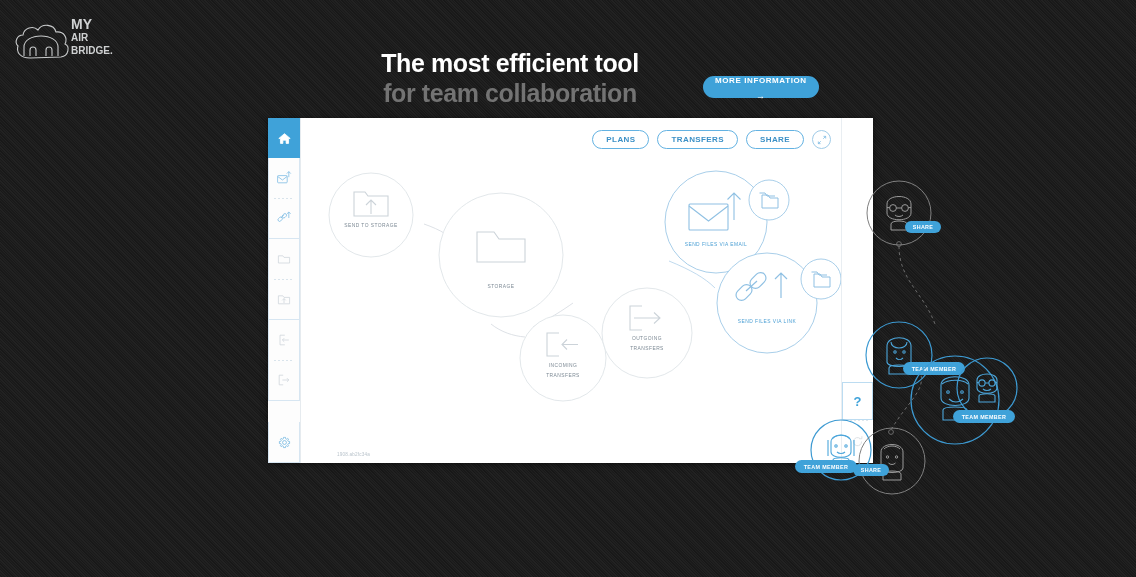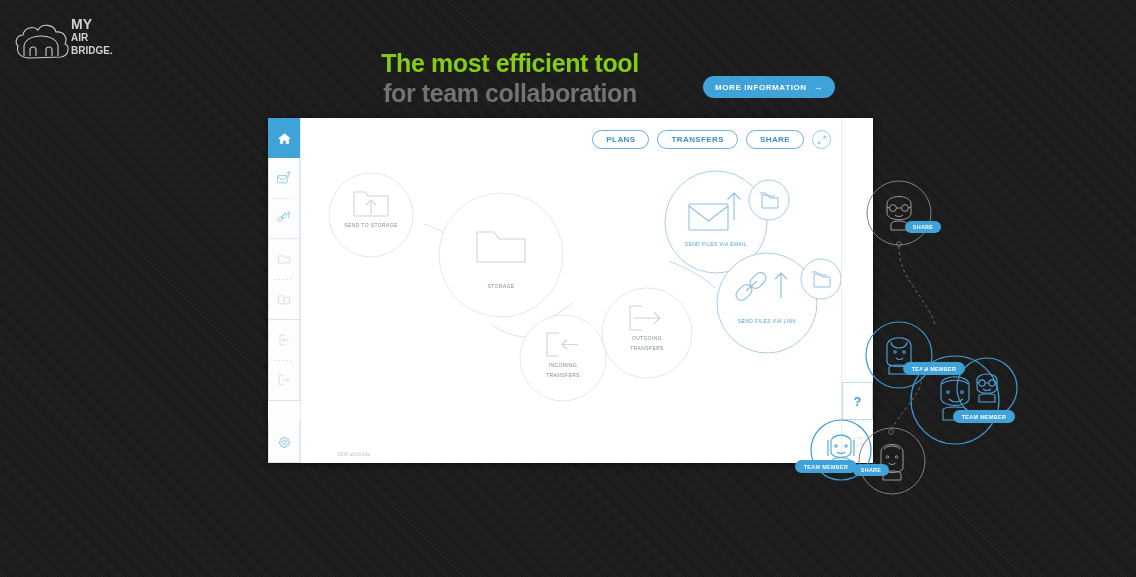--- a/index.html
+++ b/index.html
@@ -20,28 +20,28 @@
     position:relative;
   }
   .page { position:relative; width:1045px; height:577px; }
 
   
   .logo { position:absolute; left:10px; top:12px; width:120px; height:50px; }
   .logo svg { display:block; }
 
   
   .headline { position:absolute; left:330px; top:48px; width:360px; text-align:center; }
-  .headline .l1 { font-size:25px; font-weight:bold; color:#84cc16; letter-spacing:-0.4px; line-height:30px; }
+  .headline .l1 { font-size:25px; font-weight:bold; color:#ffffff; letter-spacing:-0.4px; line-height:30px; }
   .headline .l2 { font-size:25px; font-weight:bold; color:#737373; letter-spacing:-0.4px; line-height:30px; }
 
   .more-btn {
     position:absolute; left:703px; top:76px; height:22px; padding:0 12px;
     background:#3fa2d9; border-radius:11px; border:none;
     color:#ffffff; font-size:8px; font-weight:bold; letter-spacing:0.6px;
-    display:flex; align-items:center; gap:7px; cursor:pointer;
+    display:flex; align-items:center; gap:7px; cursor:pointer;flex-direction:column;
   }
   .more-btn .arw { font-size:9px; line-height:1; }
 
   
   .app { position:absolute; left:268px; top:118px; width:605px; height:345px; background:#ffffff;
          box-shadow:0 1px 6px rgba(0,0,0,0.55); display:flex; }
 
   
   .sidebar { width:33px; flex:0 0 33px; background:#fdfdfd; display:flex; flex-direction:column;
              border-right:1px solid #e6ebef; }

